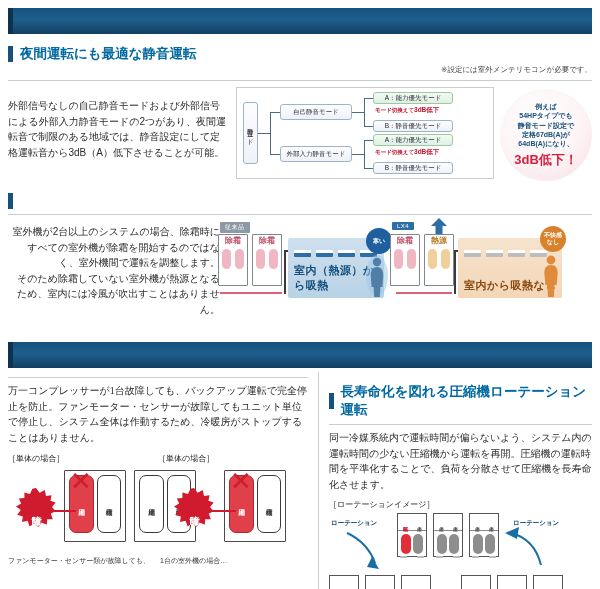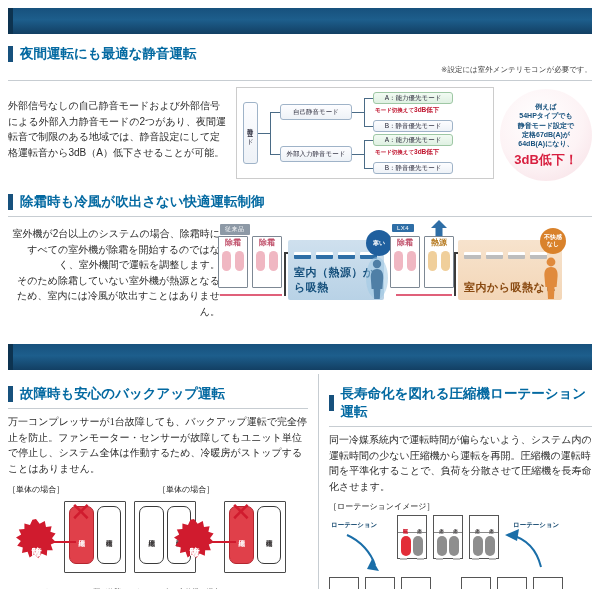--- a/index.html
+++ b/index.html
@@ -216,21 +216,20 @@
         <span class="c-small">静音モード設定で</span>
         <span class="c-small">定格67dB(A)が</span>
         <span class="c-small">64dB(A)になり、</span>
         <span class="c-big">3dB低下！</span>
       </div>
     </div>
   </div>
 
   <div class="subhead" style="margin-top:14px;">
     <span class="subhead-bar"></span>
-    <span class="subhead-text">除霜時も冷風が吹出さない快適運転制御</span>
   </div>
   <hr class="hr-thin">
 
   <div class="sec2">
     <div class="sec2-left">
       <p class="para" style="margin:4px 0 0 0; white-space:pre-line;">室外機が2台以上のシステムの場合、除霜時にすべての室外機が除霜を開始するのではなく、室外機間で運転を調整します。
 そのため除霜していない室外機が熱源となるため、室内には冷風が吹出すことはありません。</p>
     </div>
 
     <div class="sec2-right">
@@ -312,24 +311,20 @@
     </div>
   </div>
 
   <div class="banner" style="margin-top:14px;">
     <span class="banner-text">信頼性</span>
   </div>
 
   <div class="sec3">
 
     <div class="col-l">
-      <div class="subhead">
-        <span class="subhead-bar"></span>
-        <span class="subhead-text">故障時も安心のバックアップ運転</span>
-      </div>
       <hr class="hr-thin">
       <p class="para" style="margin:5px 0 0 0;font-family:Liberation Serif, serif;">万一コンプレッサーが1台故障しても、バックアップ運転で完全停止を防止。ファンモーター・センサーが故障してもユニット単位で停止し、システム全体は作動するため、冷暖房がストップすることはありません。</p>
 
       <div style="display:flex; margin-top:8px;">
         <span class="case-label" style="width:150px;">［単体の場合］</span>
         <span class="case-label">［単体の場合］</span>
       </div>
 
       <div style="position:relative; height:90px; margin-top:2px;">
 

